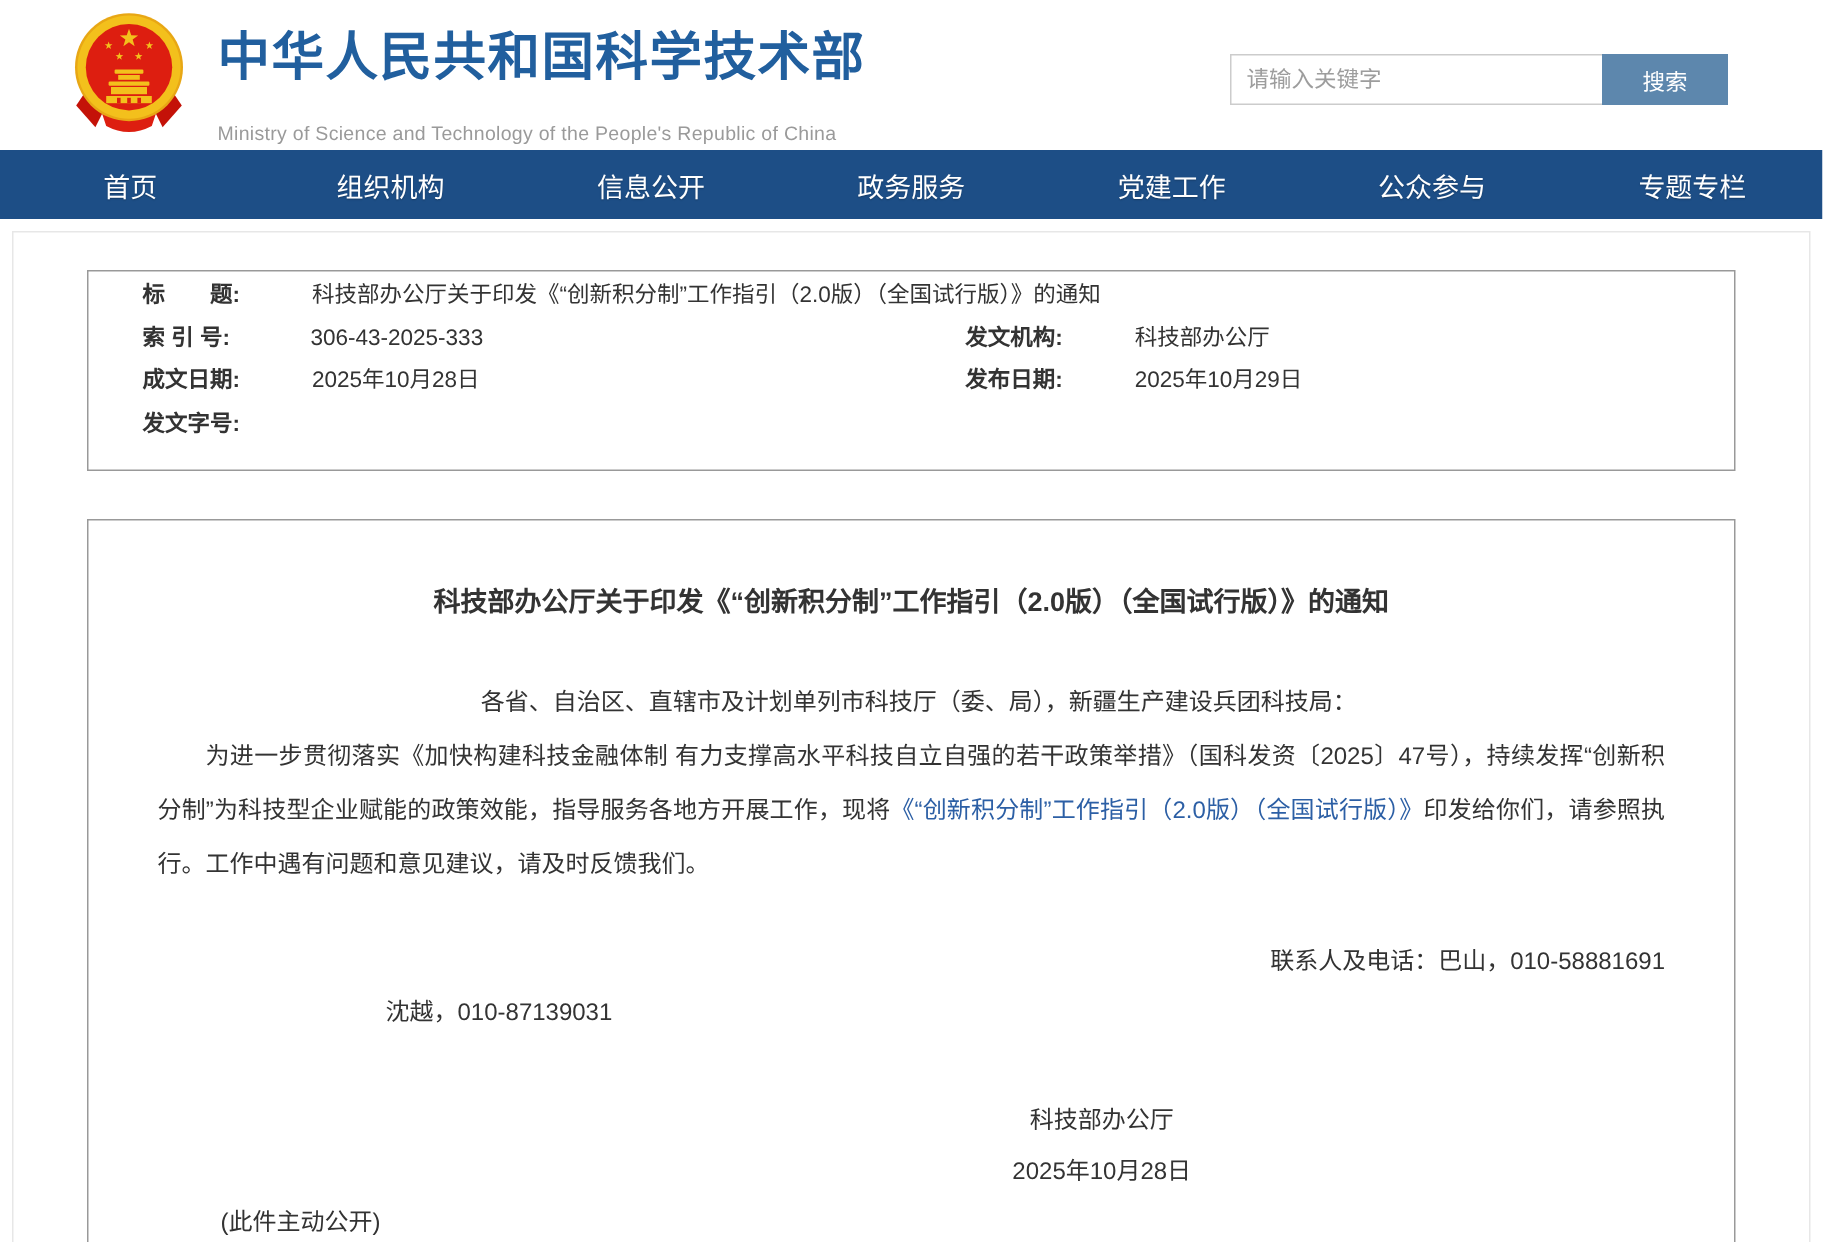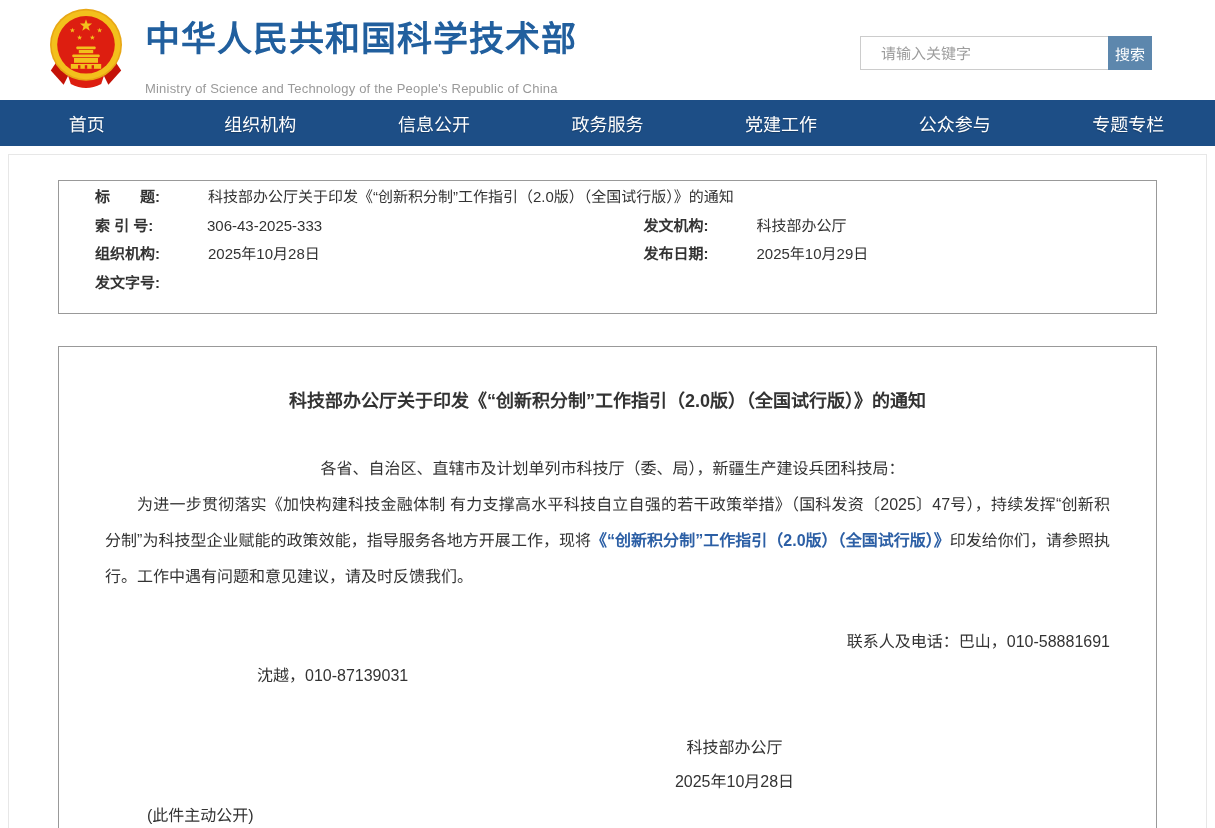--- a/index.html
+++ b/index.html
@@ -30,26 +30,26 @@
   .title-en {
     font-size: 13px; color: #9a9a9a; margin-top: 21px; letter-spacing: 0.2px;
   }
   .search-area {
     position: absolute; right: 63px; top: 36px;
     display: flex; height: 34px;
   }
   .search-input {
     width: 248px; height: 34px;
     border: 1px solid #cccccc; border-right: none;
-    padding: 0 20px; font-size: 15px; color: #333;
+    padding: 0 10px; font-size: 15px; color: #333;
     outline: none;
   }
   .search-input::placeholder { color: #9d9d9d; }
   .search-btn {
-    width: 44px; height: 34px;
+    width: 84px; height: 34px;
     background: #5d87ad; color: #ffffff;
     border: none; font-size: 15px; cursor: pointer;
   }
 
   
   .navbar {
     width: 100%; height: 46px;
     background: #1d4e86;
     display: flex; align-items: stretch;
   }
@@ -93,21 +93,21 @@
     padding: 40px 46px 60px 46px;
     min-height: 460px;
   }
   .doc-title {
     text-align: center; font-size: 18px; font-weight: bold;
     color: #333; line-height: 28px;
   }
   .doc-body { margin-top: 36px; font-size: 16px; line-height: 36px; }
   .salutation { text-align: center; margin-left: 10px; }
   .paragraph { text-indent: 2em; text-align: justify; }
-  .doc-link { color: #2c5fa5; cursor: pointer; text-decoration: none; font-weight: bold; }
+  .doc-link { color: #2c5fa5; cursor: pointer; text-decoration: none; }
   .contact-block { margin-top: 30px; line-height: 34px; }
   .contact-line1 { padding-left: 32px; text-align: right; }
   .contact-line2 { padding-left: 152px; }
   .sign-block { margin-top: 38px; line-height: 34px; text-align: center; padding-left: 254px; }
   .disclosure { line-height: 34px; padding-left: 42px; margin-top: 0; }
 </style>
 </head>
 <body>
 
 <div class="header">
@@ -176,21 +176,21 @@
         <span class="meta-label">索 引 号:</span>
         <span class="meta-value">306-43-2025-333</span>
       </div>
       <div class="meta-cell">
         <span class="meta-label">发文机构:</span>
         <span class="meta-value">科技部办公厅</span>
       </div>
     </div>
     <div class="meta-row">
       <div class="meta-cell">
-        <span class="meta-label">组织机构:</span>
+        <span class="meta-label">成文日期:</span>
         <span class="meta-value">2025年10月28日</span>
       </div>
       <div class="meta-cell">
         <span class="meta-label">发布日期:</span>
         <span class="meta-value">2025年10月29日</span>
       </div>
     </div>
     <div class="meta-row">
       <div class="meta-cell full">
         <span class="meta-label">发文字号:</span>

